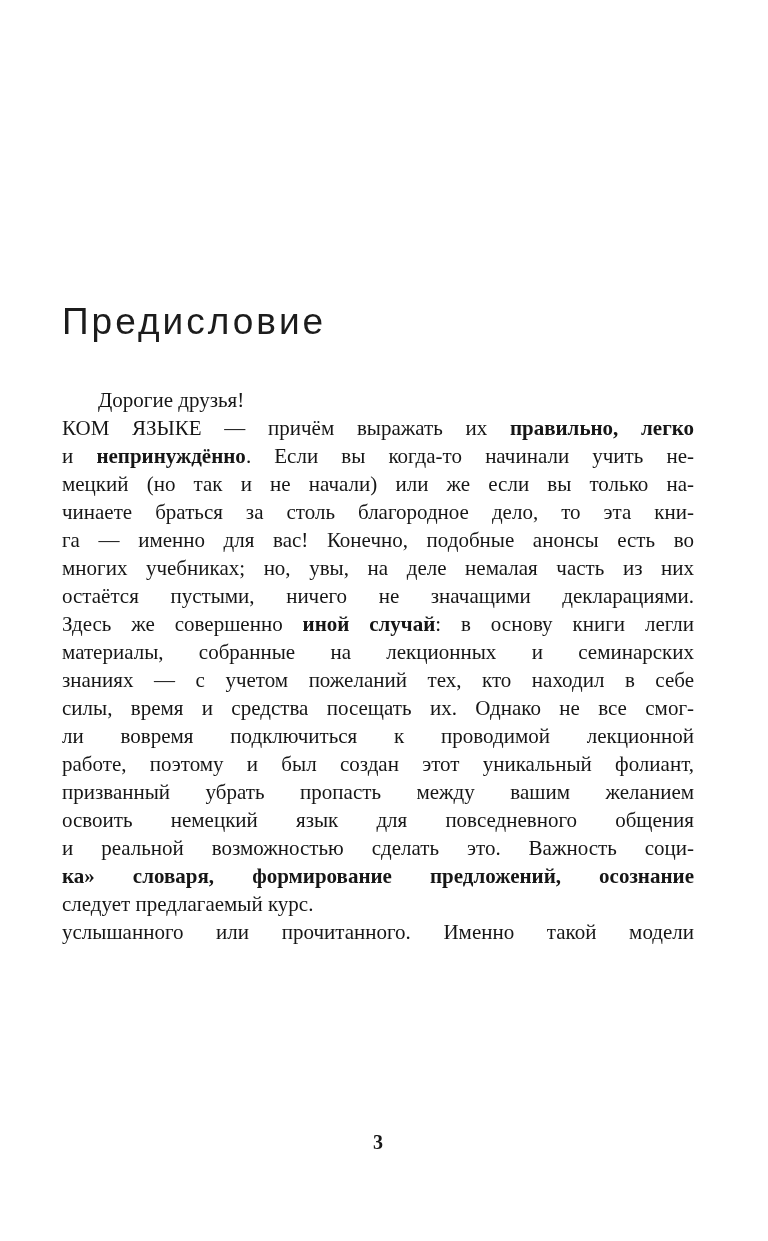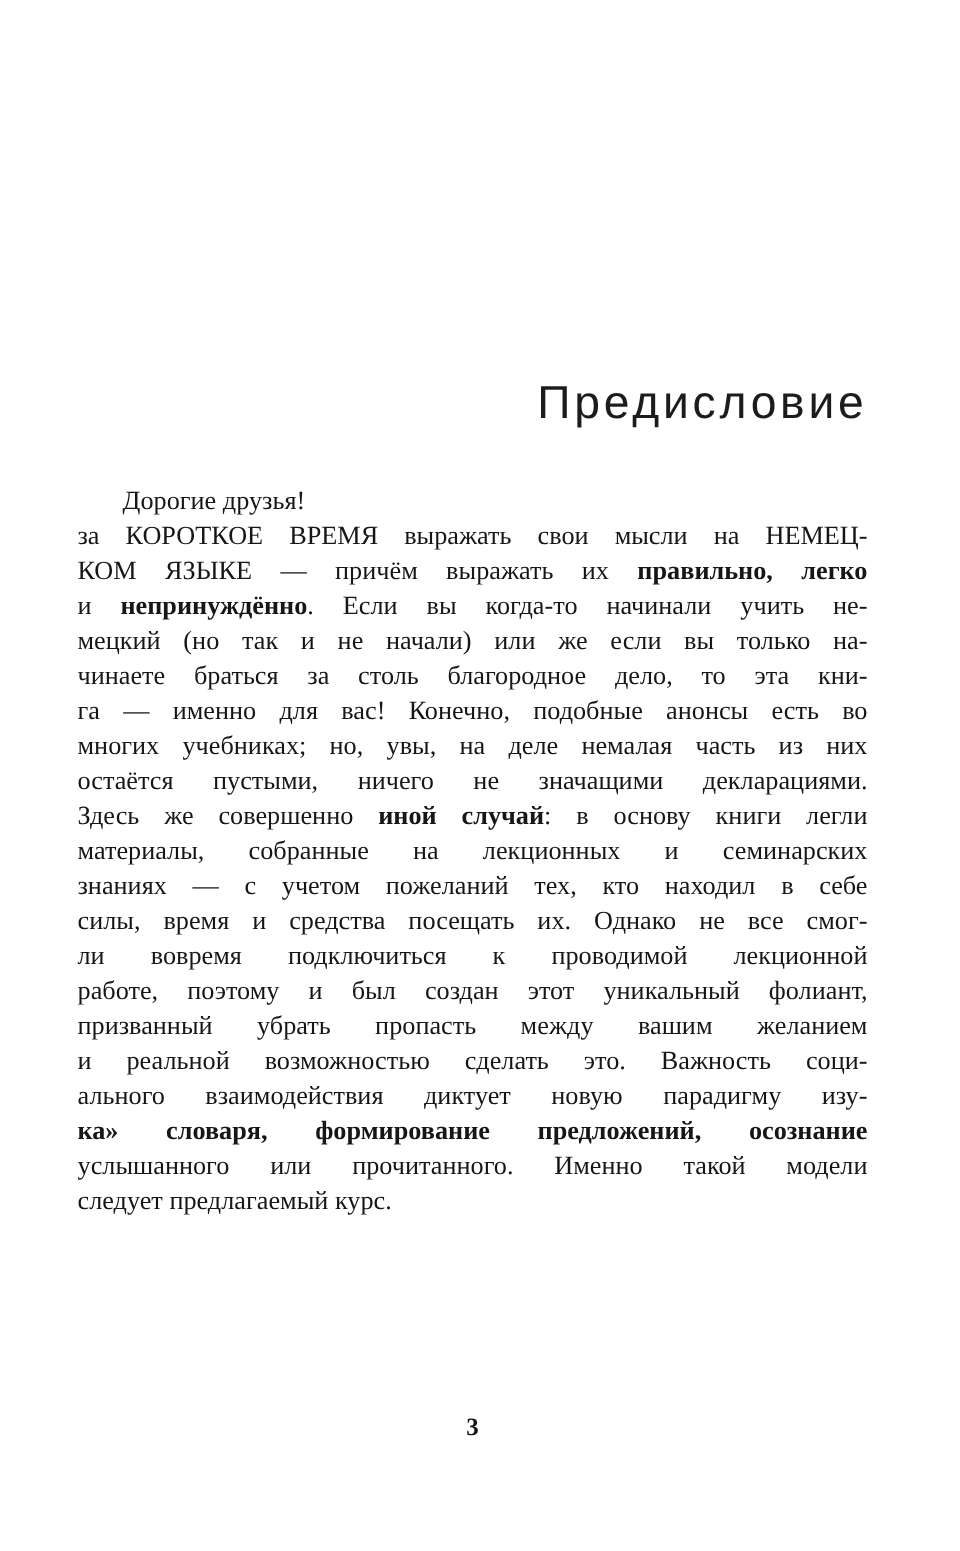--- a/index.html
+++ b/index.html
@@ -10,21 +10,21 @@
     background: #ffffff;
     font-family: "Liberation Serif", "DejaVu Serif", serif;
     color: #161616;
     overflow: hidden;
   }
   .chapter-title {
     position: absolute;
     top: 276px;
     left: 62px;
     width: 632px;
-    text-align: right;
+    text-align: left;
     font-family: "Liberation Sans", "DejaVu Sans", sans-serif;
     font-weight: 400;
     font-size: 37px;
     letter-spacing: 3px;
     color: #1c1c1c;
     white-space: nowrap;
   }
   .text-body {
     position: absolute;
     top: 386px;
@@ -62,37 +62,36 @@
 <body>
 
 <div class="page">
   <h1 class="chapter-title">Предисловие</h1>
 
   <div class="text-body">
       <div>
         <div class="line flush indent"><span class="seg-regular">Дорогие друзья!</span></div>
       </div>
       <div>
-        <div class="line"><span class="seg-regular">за КОРОТКОЕ ВРЕМЯ выражать свои мысли на НЕМЕЦ-</span></div>
         <div class="line"><span class="seg-regular">КОМ ЯЗЫКЕ — причём выражать их </span><span class="seg-bold">правильно, легко</span></div>
         <div class="line"><span class="seg-regular">и </span><span class="seg-bold">непринуждённо</span><span class="seg-regular">. Если вы когда-то начинали учить не-</span></div>
         <div class="line"><span class="seg-regular">мецкий (но так и не начали) или же если вы только на-</span></div>
         <div class="line"><span class="seg-regular">чинаете браться за столь благородное дело, то эта кни-</span></div>
         <div class="line"><span class="seg-regular">га — именно для вас! Конечно, подобные анонсы есть во</span></div>
         <div class="line"><span class="seg-regular">многих учебниках; но, увы, на деле немалая часть из них</span></div>
         <div class="line"><span class="seg-regular">остаётся пустыми, ничего не значащими декларациями.</span></div>
         <div class="line"><span class="seg-regular">Здесь же совершенно </span><span class="seg-bold-italic">иной случай</span><span class="seg-regular">: в основу книги легли</span></div>
         <div class="line"><span class="seg-regular">материалы, собранные на лекционных и семинарских</span></div>
         <div class="line"><span class="seg-regular">знаниях — с учетом пожеланий тех, кто находил в себе</span></div>
         <div class="line"><span class="seg-regular">силы, время и средства посещать их. Однако не все смог-</span></div>
         <div class="line"><span class="seg-regular">ли вовремя подключиться к проводимой лекционной</span></div>
         <div class="line"><span class="seg-regular">работе, поэтому и был создан этот уникальный фолиант,</span></div>
         <div class="line"><span class="seg-regular">призванный убрать пропасть между вашим желанием</span></div>
+        <div class="line"><span class="seg-regular">освоить немецкий язык для повседневного общения</span></div>
         <div class="line"><span class="seg-regular">и реальной возможностью сделать это. Важность соци-</span></div>
-        <div class="line"><span class="seg-regular">ального взаимодействия диктует новую парадигму изу-</span></div>
         <div class="line"><span class="seg-bold-italic">ка» словаря, формирование предложений, осознание</span></div>
+        <div class="line flush"><span class="seg-regular">следует предлагаемый курс.</span></div>
         <div class="line"><span class="seg-regular">услышанного или прочитанного. Именно такой модели</span></div>
-        <div class="line flush"><span class="seg-regular">следует предлагаемый курс.</span></div>
       </div>
     </div>
 
   <div class="page-number">3</div>
 </div>
 
 </body></html>

